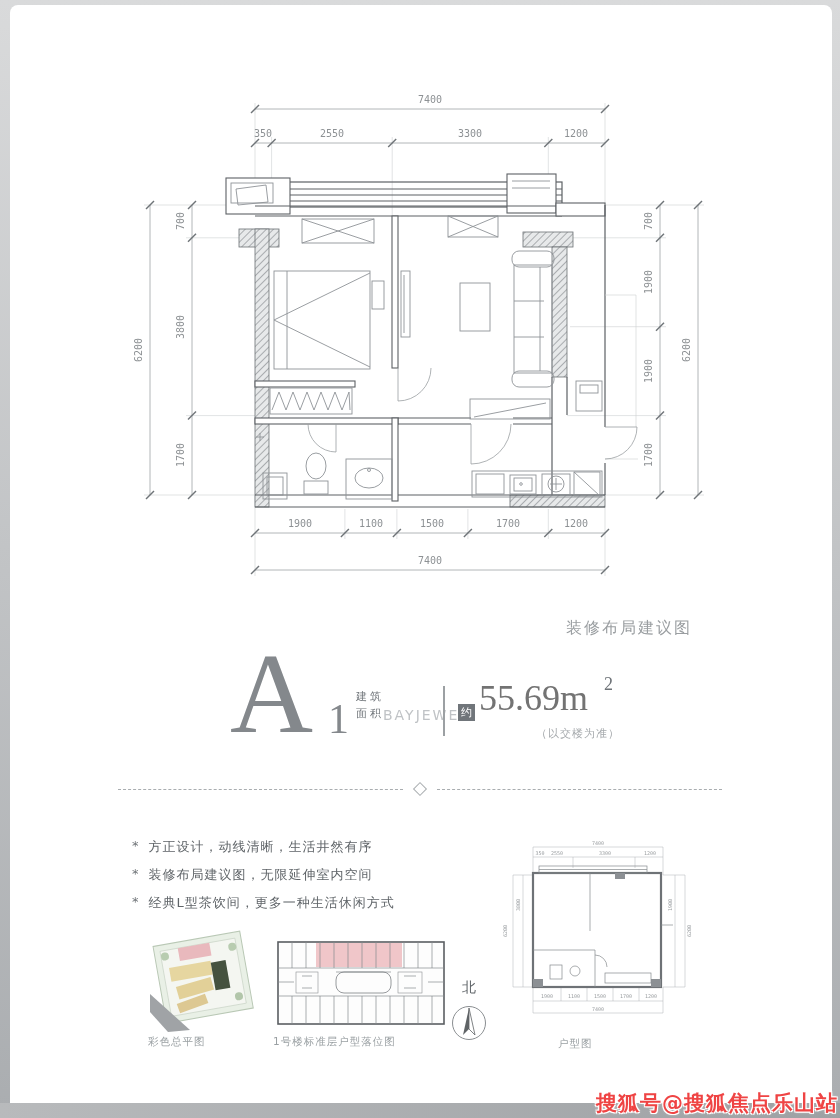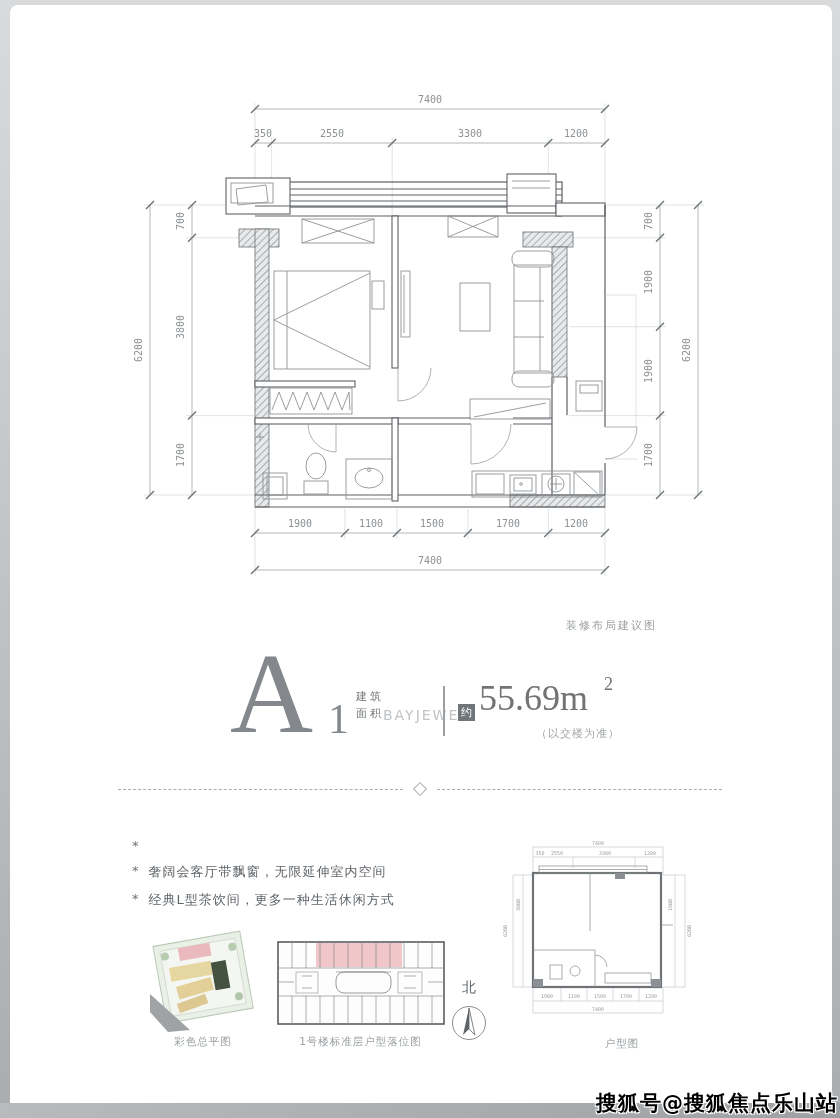--- a/index.html
+++ b/index.html
@@ -14,21 +14,21 @@
   .plan-svg{left:120px;top:85px;}
   .dim-line{stroke:#9fa3a6;stroke-width:0.8;fill:none;}
   .ext-line{stroke:#cdd0d2;stroke-width:0.6;fill:none;}
   .tick{stroke:#6f7478;stroke-width:1.4;}
   .dim-txt{font-family:"DejaVu Sans Mono",monospace;font-size:10px;fill:#8d9194;}
   .wall{stroke:#5d6165;stroke-width:1.2;fill:none;}
   .wallw{stroke:#5d6165;stroke-width:1.1;fill:#ffffff;}
   .hx{stroke:#6b7074;stroke-width:0.8;}
   .furn{stroke:#8f9397;stroke-width:0.9;fill:none;}
   .door{stroke:#9b9fa2;stroke-width:0.8;fill:none;}
-  .plan-note{position:absolute;left:566px;top:618px;font-size:11px;color:#9a9ea1;letter-spacing:2px;text-align:center;}
+  .plan-note{position:absolute;left:566px;top:618px;font-size:16px;color:#9a9ea1;letter-spacing:2px;text-align:center;}
   .title-block{position:absolute;left:230px;top:650px;width:430px;height:110px;color:#84888c;}
   .big-a{position:absolute;left:0;top:-14px;font-family:"Liberation Serif","DejaVu Serif",serif;
          font-size:115px;line-height:1;color:#84888c;}
   .big-1{position:absolute;left:98px;top:48px;font-family:"Liberation Serif","DejaVu Serif",serif;
          font-size:42px;line-height:1;color:#84888c;}
   .area-label{position:absolute;left:126px;top:38px;font-size:11px;color:#70757a;
          letter-spacing:3px;line-height:1.55;}
   .brand{position:absolute;left:153px;top:57px;font-size:14px;color:#c0c3c6;letter-spacing:2px;}
   .vdiv{position:absolute;left:213px;top:36px;width:2px;height:50px;background:#9ca0a3;}
   .approx-box{position:absolute;left:228px;top:54px;width:17px;height:17px;background:#70757a;
@@ -37,25 +37,25 @@
          font-size:36px;line-height:1;color:#737373;}
   .area-sup{position:absolute;left:374px;top:24px;font-family:"Liberation Serif","DejaVu Serif",serif;
          font-size:18px;color:#6e7378;}
   .area-note{position:absolute;left:306px;top:76px;font-size:11px;color:#a5a9ac;letter-spacing:1px;}
   .divider{position:absolute;left:118px;top:784px;width:604px;display:flex;align-items:center;}
   .divider .dash{flex:1;border-top:1px dashed #a9adb0;}
   .divider .diamond{width:8px;height:8px;border:1px solid #a9adb0;transform:rotate(45deg);margin:0 12px;}
   .features{position:absolute;left:132px;top:838px;font-size:13px;color:#5f6468;}
   .feature-row{display:flex;align-items:flex-start;margin-bottom:10px;letter-spacing:1px;}
   .feature-row .star{color:#6f7478;margin-right:9px;font-size:13px;}
-  .caption{position:absolute;font-size:10.5px;color:#9aa0a3;text-align:center;letter-spacing:1px;}
+  .caption{position:absolute;font-size:10.5px;color:#9aa0a3;letter-spacing:1px;}
   .cap1{left:148px;top:1035px;width:110px;}
   .cap2{left:273px;top:1035px;width:175px;}
-  .cap3{left:572px;top:1037px;width:100px;}
-  .watermark{position:absolute;right:2px;bottom:1px;font-size:21px;font-weight:bold;color:#000000;
+  .cap3{left:558px;top:1037px;width:100px;}
+  .watermark{position:absolute;right:2px;bottom:1px;font-size:21px;font-weight:bold;color:#ef4444;
       letter-spacing:1px;
       text-shadow:-1px -1px 0 #fff,1px -1px 0 #fff,-1px 1px 0 #fff,1px 1px 0 #fff,0 0 3px #fff;}
   .mini-dim{font-family:"DejaVu Sans Mono",monospace;font-size:5px;fill:#9a9ea1;}
   .mini-line{stroke:#aeb1b4;stroke-width:0.5;fill:none;}
   .mini-wall{stroke:#6e7276;stroke-width:2.2;fill:#ffffff;}
   .mini-thin{stroke:#85898d;stroke-width:0.7;fill:none;}
   .north-label{font-size:14px;fill:#5f6468;}
 </style>
 </head>
 <body>
@@ -259,24 +259,25 @@
 
 <div class="divider">
   <div class="dash"></div>
   <div class="diamond"></div>
   <div class="dash"></div>
 </div>
 
 <div class="features">
   <div class="feature-row">
     <span class="star">*</span>
+    <span>方正设计，动线清晰，生活井然有序</span>
   </div>
   <div class="feature-row">
     <span class="star">*</span>
-    <span>奢阔会客厅带飘窗，无限延伸室内空间</span>
+    <span>装修布局建议图，无限延伸室内空间</span>
   </div>
   <div class="feature-row">
     <span class="star">*</span>
     <span>经典L型茶饮间，更多一种生活休闲方式</span>
   </div>
 </div>
 
 <svg style="left:150px;top:932px;" width="110" height="100" viewBox="0 0 110 100">
   <g transform="rotate(-10 55 50)">
     <rect x="10" y="6" width="88" height="78" fill="#e9f0e6" stroke="#b9c8b5" stroke-width="1"></rect>

